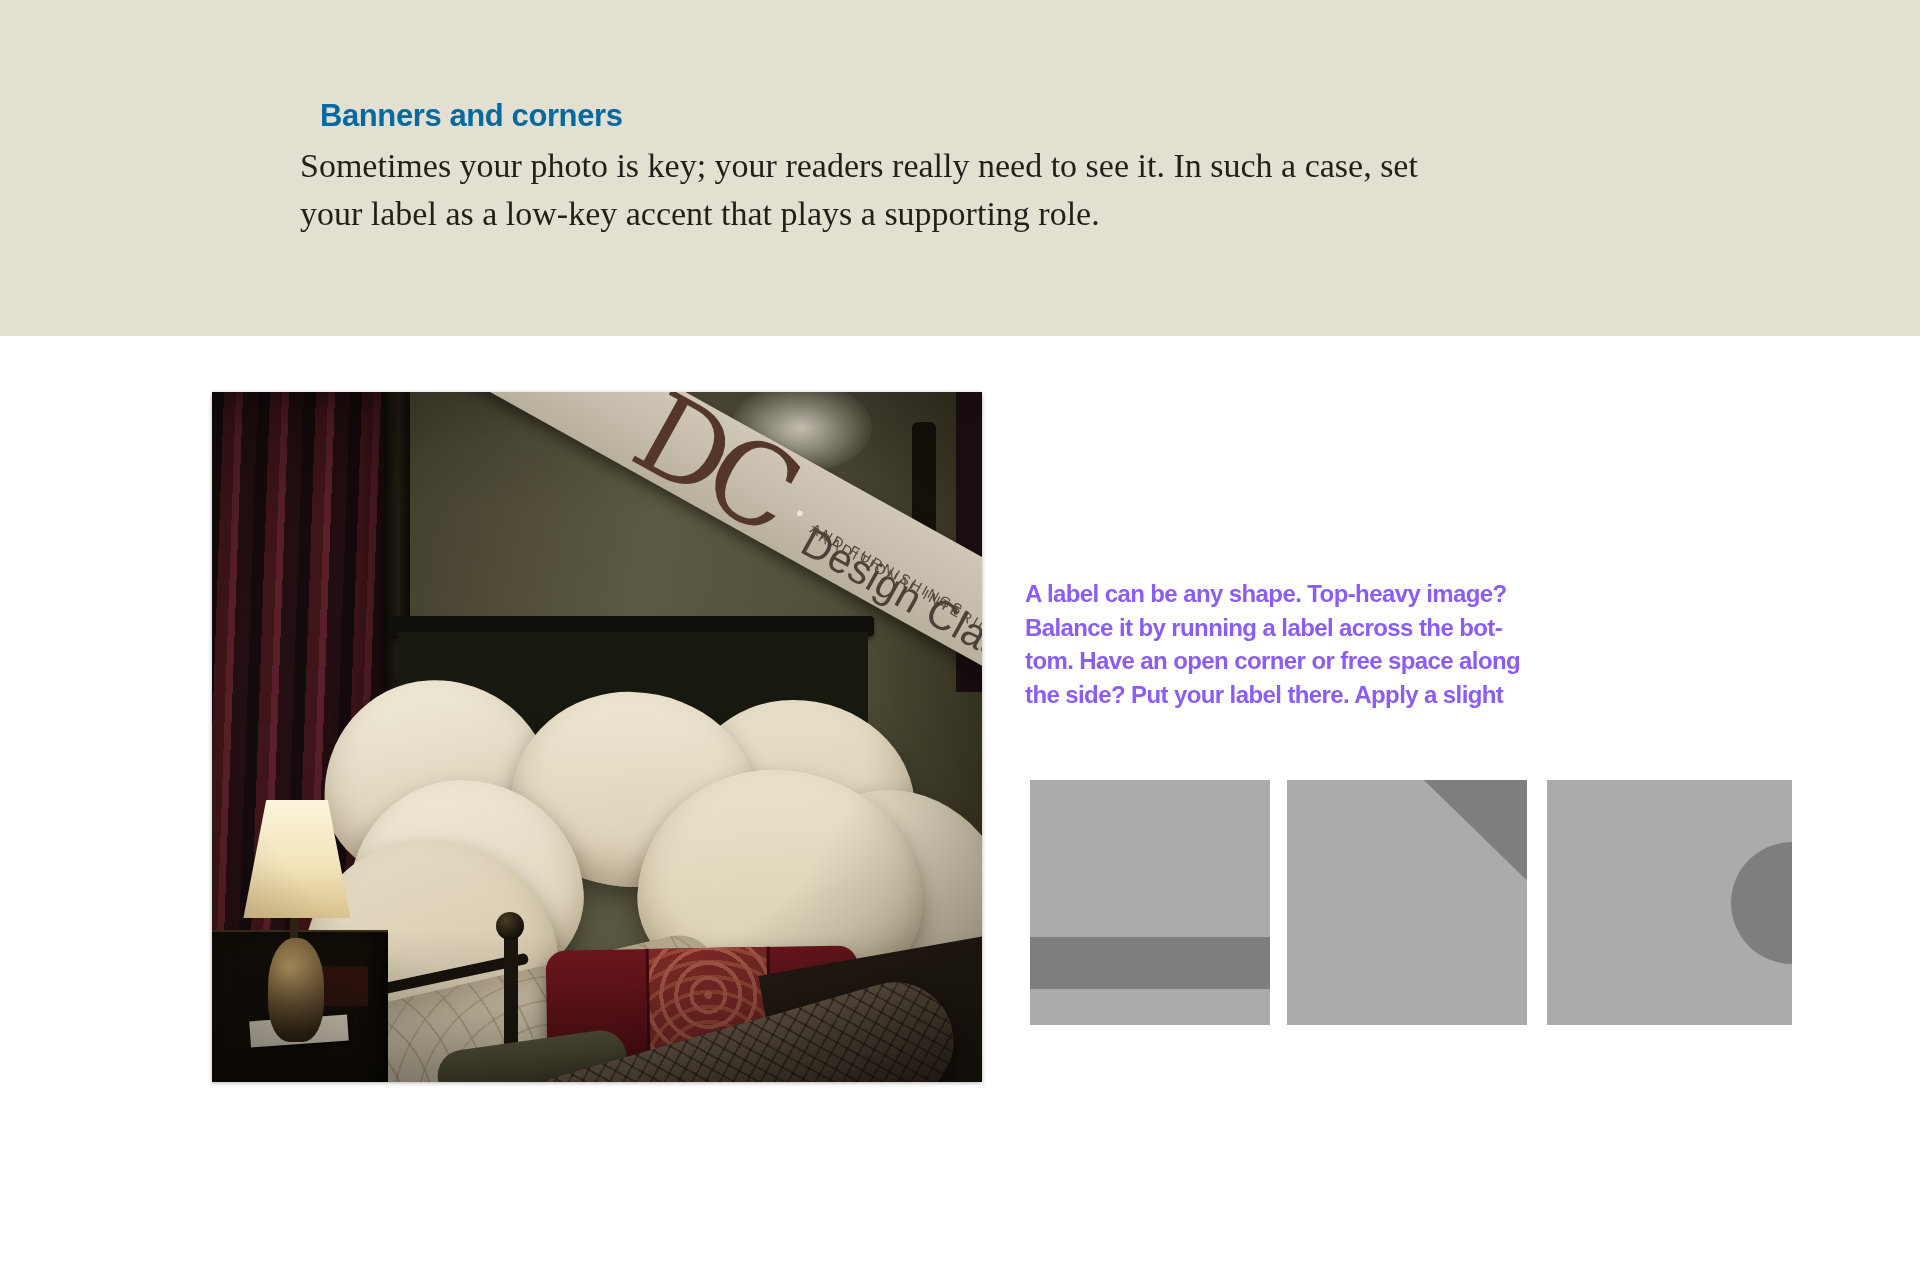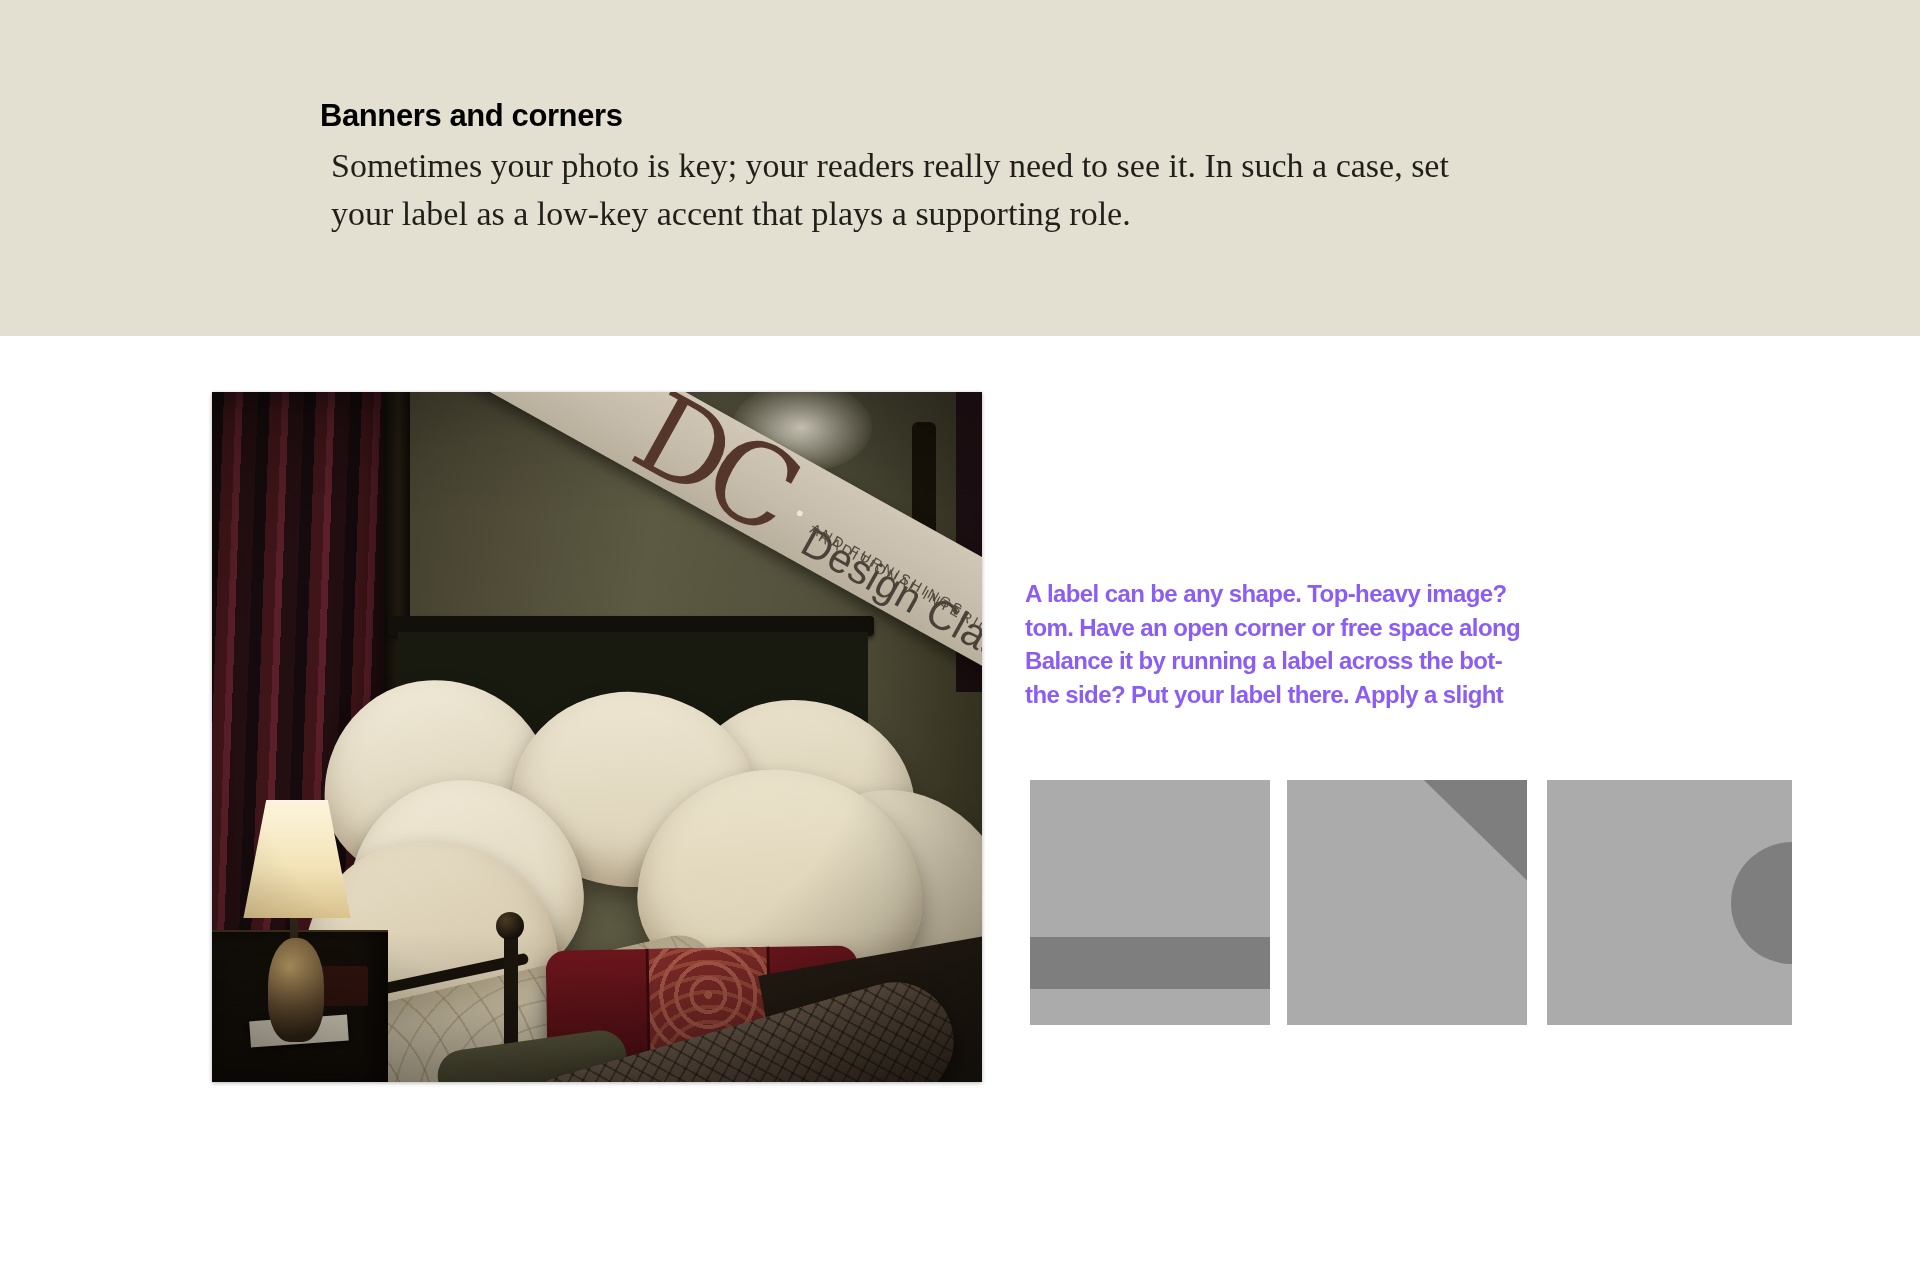--- a/index.html
+++ b/index.html
@@ -2,22 +2,22 @@
 <html><head>
 <meta charset="utf-8">
 <style>
   html,body{margin:0;padding:0;background:#ffffff;}
   body{width:1920px;height:1280px;position:relative;overflow:hidden;
        font-family:"Liberation Sans",sans-serif;-webkit-font-smoothing:antialiased;}
 
   
   .band{position:absolute;left:0;top:0;width:1920px;height:336px;background:#e4e0d1;}
   .page-title{position:absolute;left:320px;top:98px;font-size:31px;font-weight:bold;
-              letter-spacing:-0.4px;color:#000000;}
-  .lede{position:absolute;left:331px;top:142px;font-family:"Liberation Serif",serif;
+              letter-spacing:-0.4px;color:#0369a1;}
+  .lede{position:absolute;left:300px;top:142px;font-family:"Liberation Serif",serif;
         font-size:34px;line-height:48px;color:#211f1a;}
   .lede div{white-space:nowrap;}
 
   
   .photo{position:absolute;left:212px;top:392px;width:770px;height:690px;overflow:hidden;
          background:#241e15;box-shadow:0 1px 4px rgba(0,0,0,.3);}
   .photo *{position:absolute;}
   .wall{inset:0;background:linear-gradient(100deg,#2c281c 0%,#474331 26%,#5d5a43 52%,#53513c 72%,#37331f 100%);}
   .window-glow{left:430px;top:-40px;width:300px;height:220px;
       background:radial-gradient(ellipse at 55% 35%,#f6efdc 0%,#ead fcc 0%,#e9e0c4 38%,rgba(130,124,95,0) 72%);}
@@ -182,22 +182,22 @@
     <span class="nameblock">
       <span class="brand">Design Classics</span>
       <span class="tagline first">TRADITIONAL INTERIORS</span>
       <span class="tagline">AND FURNISHINGS</span>
     </span>
   </div>
 </figure>
 
 <div class="tip">
   <div>A label can be any shape. Top-heavy image?</div>
+  <div>Balance it by running a label across the bot-</div>
   <div>tom. Have an open corner or free space along</div>
-  <div>Balance it by running a label across the bot-</div>
   <div>the side? Put your label there. Apply a slight</div>
 </div>
 
 <div class="dbox b1">
   <div class="band-accent"></div>
 </div>
 <div class="dbox b2">
   <div class="tri-accent"></div>
 </div>
 <div class="dbox b3">

